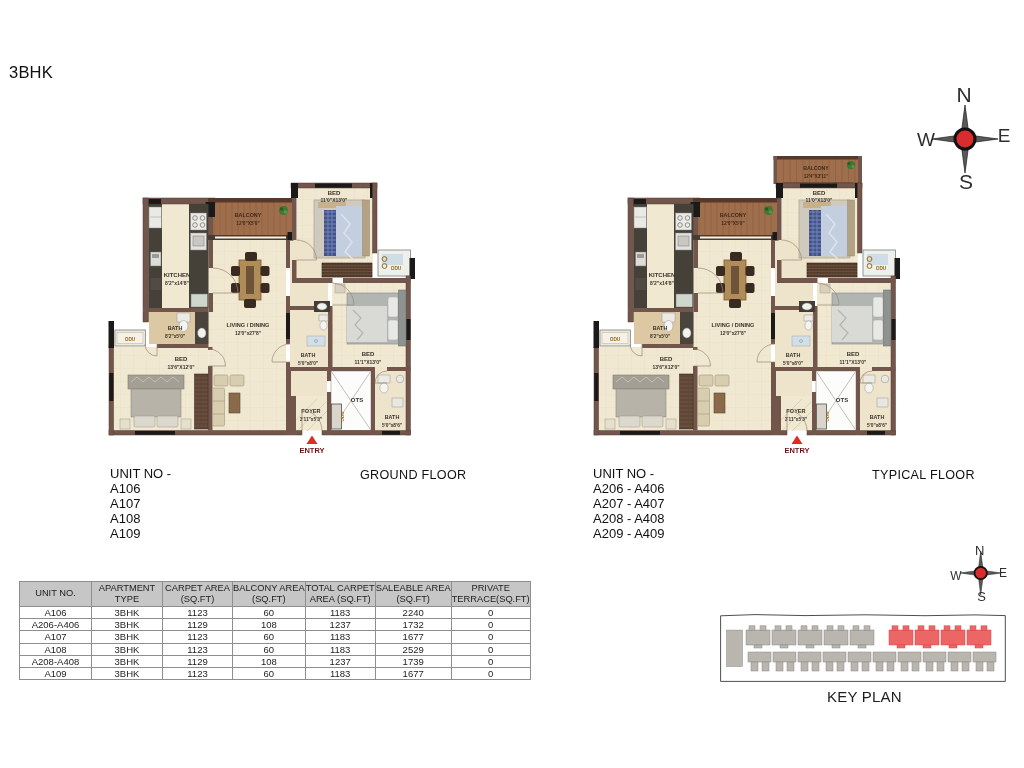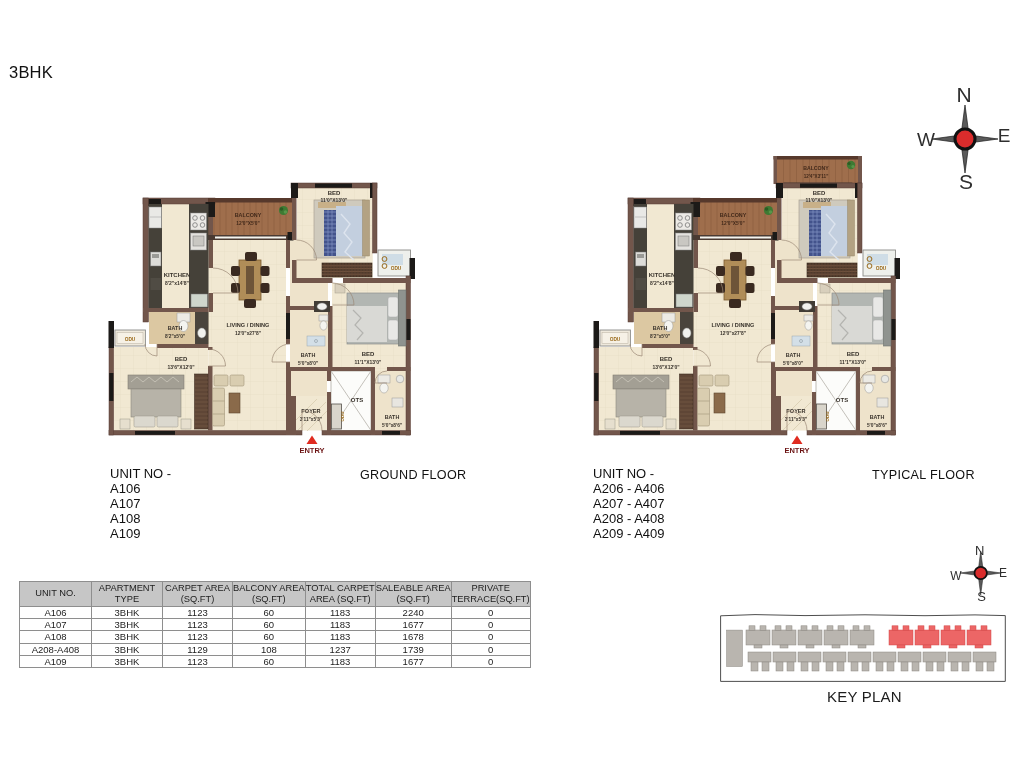--- a/index.html
+++ b/index.html
@@ -962,35 +962,44 @@
         <tr>
           <td>A106</td>
           <td>3BHK</td>
           <td>1123</td>
           <td>60</td>
           <td>1183</td>
           <td>2240</td>
           <td>0</td>
         </tr>
         <tr>
+          <td>A206-A406</td>
+          <td>3BHK</td>
+          <td>1129</td>
+          <td>108</td>
+          <td>1237</td>
+          <td>1732</td>
+          <td>0</td>
+        </tr>
+        <tr>
           <td>A107</td>
           <td>3BHK</td>
           <td>1123</td>
           <td>60</td>
           <td>1183</td>
           <td>1677</td>
           <td>0</td>
         </tr>
         <tr>
           <td>A108</td>
           <td>3BHK</td>
           <td>1123</td>
           <td>60</td>
           <td>1183</td>
-          <td>1678</td>
+          <td>2529</td>
           <td>0</td>
         </tr>
         <tr>
           <td>A208-A408</td>
           <td>3BHK</td>
           <td>1129</td>
           <td>108</td>
           <td>1237</td>
           <td>1739</td>
           <td>0</td>

